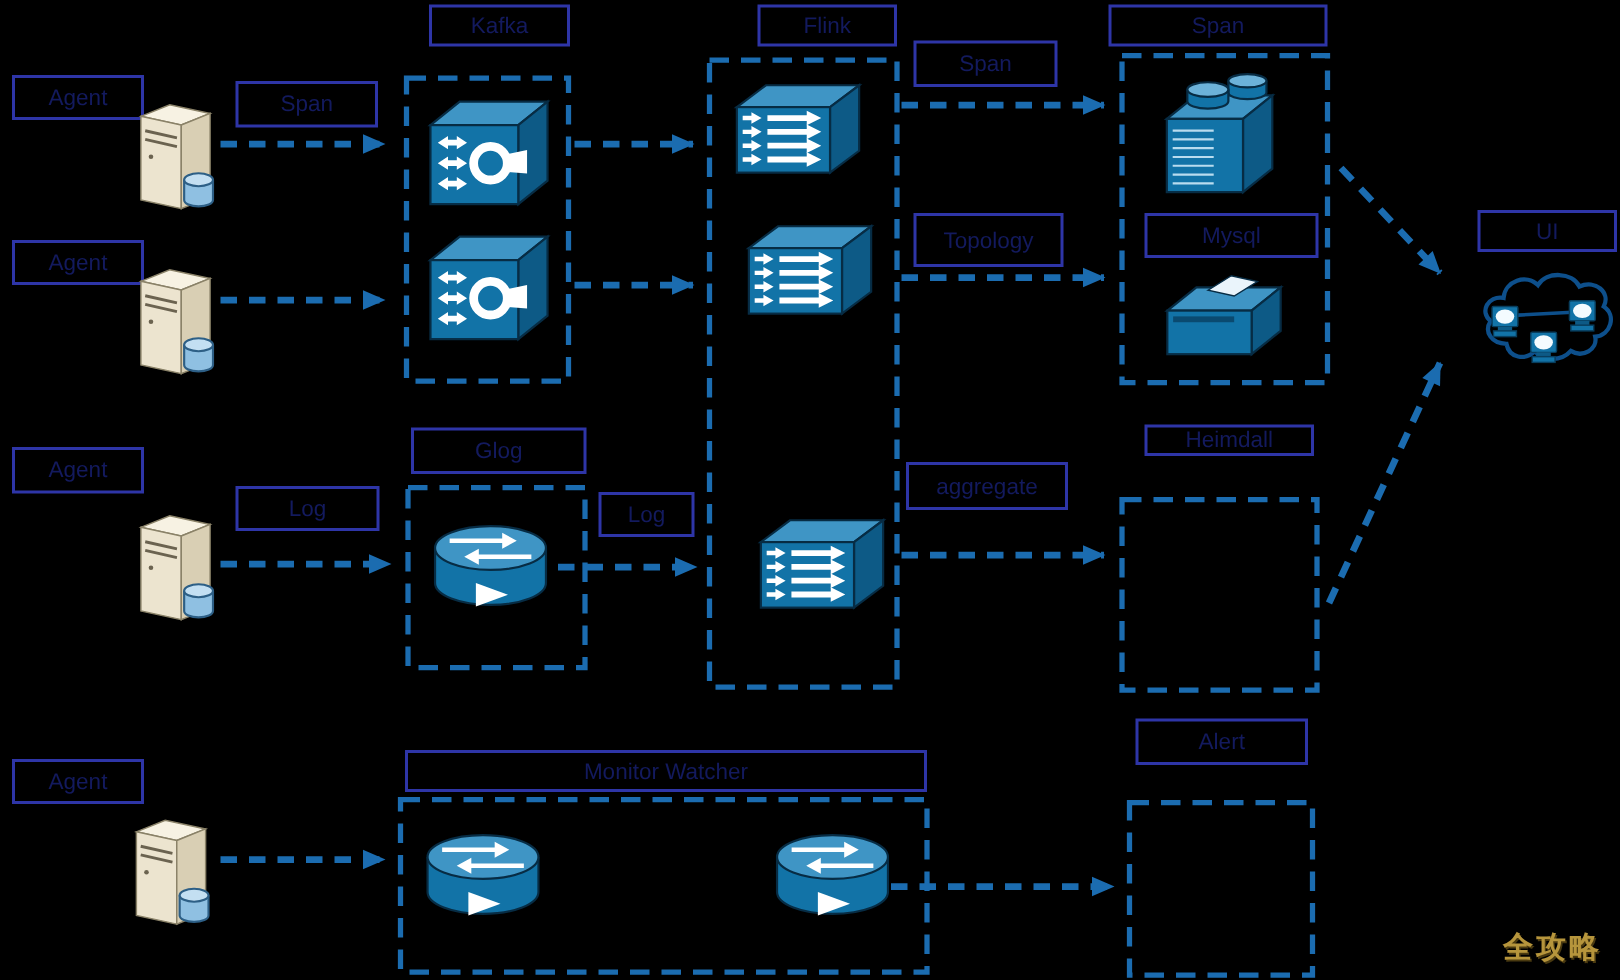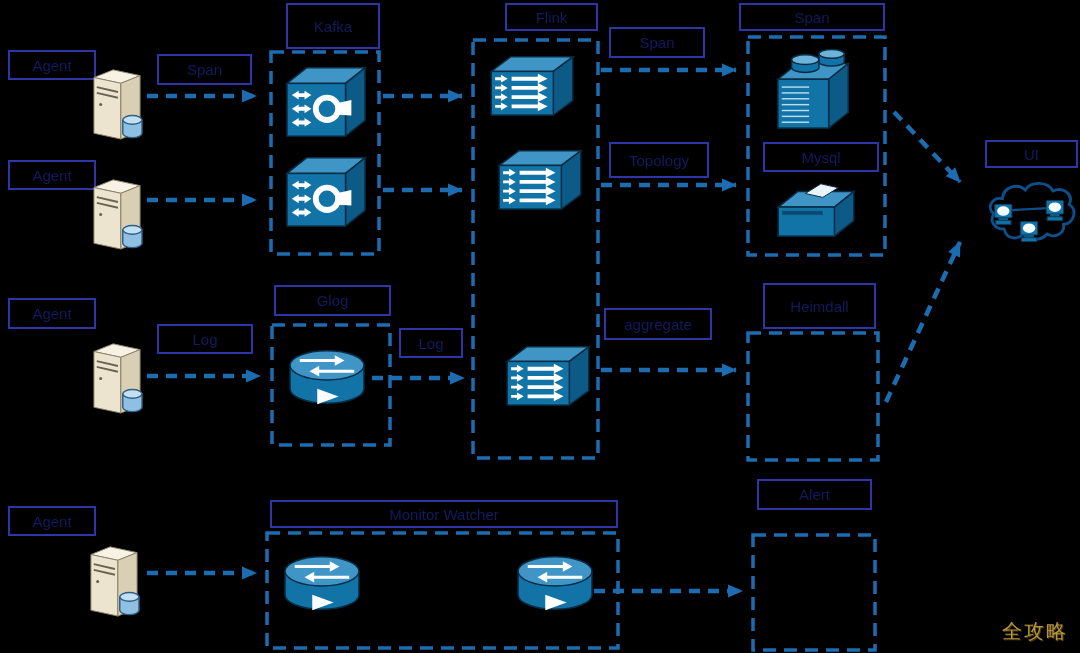--- a/index.html
+++ b/index.html
@@ -4,21 +4,21 @@
 <style>
   html,body{margin:0;padding:0;background:#000;}
   .canvas{position:relative;width:1080px;height:653px;background:#000;overflow:hidden;
           font-family:"Liberation Sans",sans-serif;}
   .overlay{position:absolute;left:0;top:0;width:1080px;height:653px;}
   .lbl{position:absolute;box-sizing:border-box;border:2px solid #2e35a7;color:#131a5e;
        display:flex;align-items:center;justify-content:center;font-size:15px;line-height:1;
        background:transparent;white-space:nowrap;}
   .icon{position:absolute;}
   .watermark{position:absolute;left:1002px;top:618px;color:#b6953c;font-size:20px;
-             font-weight:normal;letter-spacing:2px;text-shadow:1px 1px 0 #4a3a10;}
+             font-weight:bold;letter-spacing:2px;text-shadow:1px 1px 0 #4a3a10;}
   svg.defs{position:absolute;width:0;height:0;}
 </style>
 </head>
 <body>
 
 <div class="canvas">
 
   <svg class="defs" aria-hidden="true">
     <defs>
       <marker id="ah" markerUnits="userSpaceOnUse" markerWidth="18" markerHeight="16" refX="15" refY="7.5" orient="auto">
@@ -143,32 +143,32 @@
       <line x1="601" y1="370" x2="736" y2="370"></line>
       <line x1="147" y1="573" x2="256" y2="573"></line>
       <line x1="594" y1="591" x2="742" y2="591"></line>
       <line x1="894" y1="112" x2="960" y2="182"></line>
       <line x1="886" y1="402" x2="960" y2="242"></line>
     </g>
   </svg>
 
   <div class="lbl" style="left:8px;top:50px;width:88px;height:30px">Agent</div>
   <div class="lbl" style="left:157px;top:54px;width:95px;height:31px">Span</div>
-  <div class="lbl" style="left:286px;top:3px;width:94px;height:46px">Kafka</div>
+  <div class="lbl" style="left:286px;top:3px;width:94px;height:28px">Kafka</div>
   <div class="lbl" style="left:505px;top:3px;width:93px;height:28px">Flink</div>
   <div class="lbl" style="left:739px;top:3px;width:146px;height:28px">Span</div>
   <div class="lbl" style="left:609px;top:27px;width:96px;height:31px">Span</div>
   <div class="lbl" style="left:8px;top:160px;width:88px;height:30px">Agent</div>
   <div class="lbl" style="left:763px;top:142px;width:116px;height:30px">Mysql</div>
   <div class="lbl" style="left:609px;top:142px;width:100px;height:36px">Topology</div>
   <div class="lbl" style="left:8px;top:298px;width:88px;height:31px">Agent</div>
   <div class="lbl" style="left:157px;top:324px;width:96px;height:30px">Log</div>
   <div class="lbl" style="left:274px;top:285px;width:117px;height:31px">Glog</div>
   <div class="lbl" style="left:399px;top:328px;width:64px;height:30px">Log</div>
-  <div class="lbl" style="left:763px;top:283px;width:113px;height:46px">Heimdall</div>
+  <div class="lbl" style="left:763px;top:283px;width:113px;height:21px">Heimdall</div>
   <div class="lbl" style="left:604px;top:308px;width:108px;height:32px">aggregate</div>
   <div class="lbl" style="left:8px;top:506px;width:88px;height:30px">Agent</div>
   <div class="lbl" style="left:270px;top:500px;width:348px;height:28px">Monitor Watcher</div>
   <div class="lbl" style="left:757px;top:479px;width:115px;height:31px">Alert</div>
   <div class="lbl" style="left:985px;top:140px;width:93px;height:28px">UI</div>
 
   <svg class="icon" style="left:88px;top:66px;width:58px;height:75px">
       <use href="#sym-server"></use>
     </svg>
   <svg class="icon" style="left:88px;top:176px;width:58px;height:75px">

